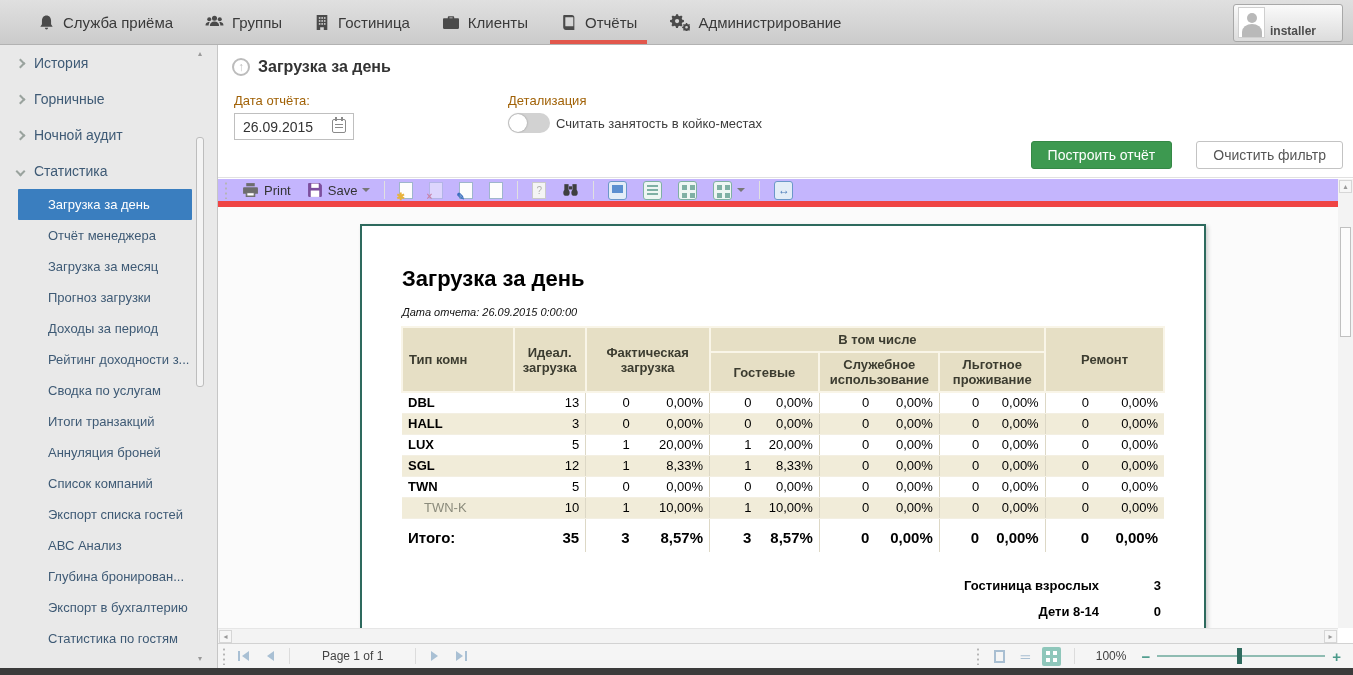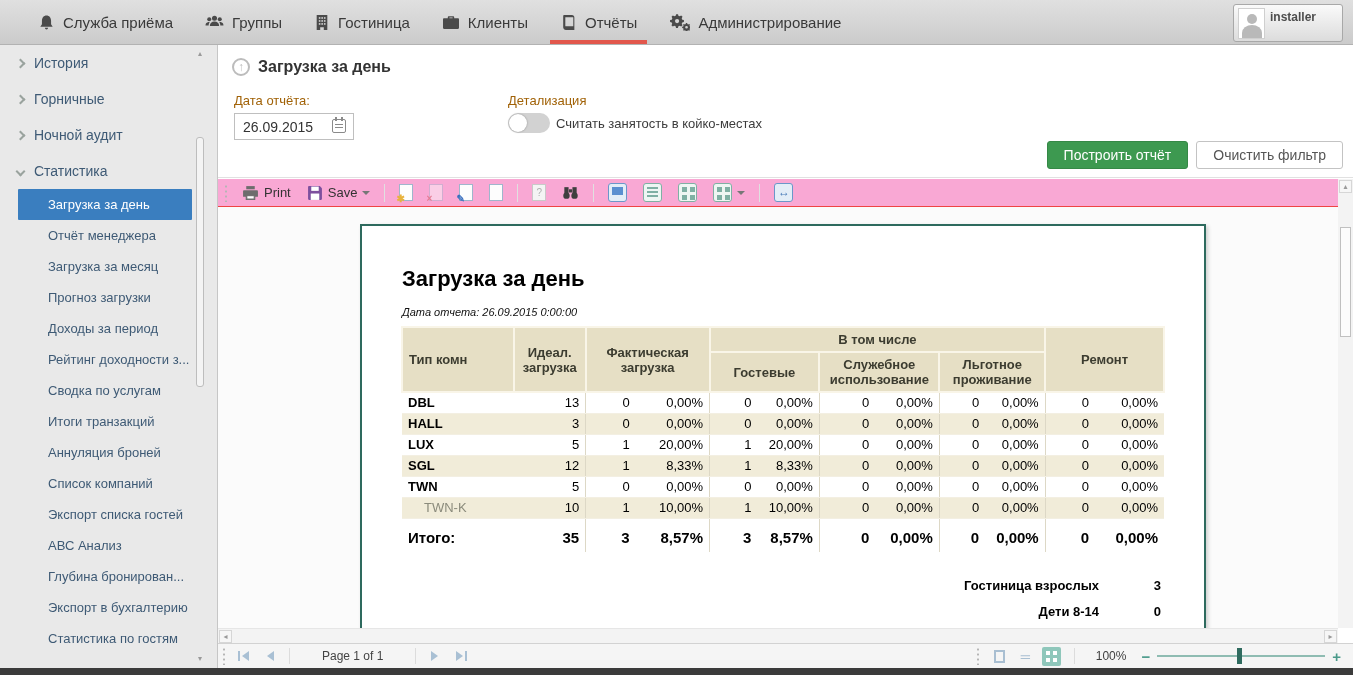--- a/index.html
+++ b/index.html
@@ -9,21 +9,21 @@
   
   .topbar { position:absolute; left:0; top:0; width:1353px; height:45px;
     background:linear-gradient(#e0e0e0,#cbcbcb); border-bottom:1px solid #b2b2b2; z-index:5; }
   .nav { display:flex; align-items:stretch; height:100%; padding-left:22px; }
   .nav-item { display:flex; align-items:center; gap:8px; padding:0 16px; position:relative;
     color:#3a3a3a; font-size:15px; cursor:pointer; }
   .nav-item svg { flex:0 0 auto; }
   .nav-item.active::after { content:""; position:absolute; left:6px; right:6px; bottom:0; height:4px; background:#e2574c; }
   .user-badge { position:absolute; right:10px; top:4px; width:110px; height:38px;
     background:linear-gradient(#fafafa,#dcdcdc); border:1px solid #a8a8a8; border-radius:3px;
-    display:flex; align-items:flex-start; padding:3px 4px; gap:5px; }
+    display:flex; align-items:flex-end; padding:3px 4px; gap:5px; }
   .avatar { width:27px; height:31px; background:#fff; border:1px solid #cfcfcf; position:relative; overflow:hidden; }
   .avatar::before { content:""; position:absolute; left:8px; top:5px; width:10px; height:10px; border-radius:50%; background:#b9b9b9; }
   .avatar::after { content:""; position:absolute; left:3px; top:16px; width:20px; height:16px; border-radius:50% 50% 0 0; background:#b9b9b9; }
   .user-name { font-size:12px; font-weight:bold; color:#4d4d4d; padding-top:2px; }
 
   
   .sidebar { position:absolute; left:0; top:45px; width:218px; height:623px; background:#e9e9e9;
     border-right:1px solid #c6c6c6; overflow:hidden; }
   .section { display:flex; align-items:center; gap:10px; padding:10px 0 10px 17px;
     color:#3e5a75; font-size:14px; cursor:pointer; }
@@ -52,28 +52,28 @@
     font-size:14px; color:#333; padding:0 26px 0 8px; font-family:"Liberation Sans",sans-serif; }
   .cal-icon { position:absolute; left:114px; top:74px; width:14px; height:14px; border:1px solid #8a8a8a; border-radius:2px; }
   .cal-icon::before { content:""; position:absolute; left:2px; top:-3px; width:2px; height:4px; background:#8a8a8a; box-shadow:6px 0 0 #8a8a8a; }
   .cal-icon::after { content:""; position:absolute; left:2px; top:4px; width:8px; height:1px; background:#8a8a8a; box-shadow:0 3px 0 #8a8a8a; }
   .detail-label { left:290px; top:48px; }
   .toggle-row { position:absolute; left:290px; top:68px; display:flex; align-items:center; gap:6px; }
   .toggle { width:42px; height:20px; border-radius:10px; background:#d2d2d2; position:relative; cursor:pointer; }
   .toggle .knob { position:absolute; left:1px; top:1px; width:18px; height:18px; border-radius:50%;
     background:#fff; box-shadow:0 0 2px rgba(0,0,0,.35); }
   .toggle-label { font-size:13px; color:#3c3c3c; }
-  .btn-row { position:absolute; right:10px; top:96px; display:flex; gap:8px; }
+  .btn-row { position:absolute; right:10px; top:96px; display:flex; gap:24px; }
   .btn { height:28px; padding:0 16px; font-size:14px; border-radius:3px; cursor:pointer; font-family:"Liberation Sans",sans-serif; }
   .btn-green { background:#3d9950; border:1px solid #35884646; border:1px solid #358846; color:#fff; }
   .btn-white { background:#fff; border:1px solid #c3c3c3; color:#555; }
 
   
-  .vtoolbar { position:absolute; left:0; top:134px; width:1120px; height:28px; background:#f9a8d4;
-    border-bottom:1px solid #ef4444; display:flex; align-items:center; gap:6px; padding-left:4px; font-size:13px; color:#333; }
+  .vtoolbar { position:absolute; left:0; top:134px; width:1120px; height:28px; background:#c4b5fd;
+    border-bottom:6px solid #ef4444; display:flex; align-items:center; gap:6px; padding-left:4px; font-size:13px; color:#333; }
   .dots { width:5px; height:18px; margin:0 2px;
     background-image:radial-gradient(circle, #b5b5b5 1px, transparent 1.2px); background-size:4px 5px; }
   .tb-btn { display:flex; align-items:center; gap:5px; padding:2px 5px; border-radius:2px; cursor:pointer; }
   .tb-sep { width:1px; height:18px; background:#e0e0e0; margin:0 3px; }
   .caret { width:0; height:0; border:4px solid transparent; border-top-color:#777; margin-top:4px; }
   .pageicon { width:14px; height:17px; background:#fdfdfd; border:1px solid #9fb6cc; position:relative; }
   .pageicon .accent { position:absolute; left:-4px; bottom:-4px; font-size:10px; line-height:10px; font-weight:bold; }
   .pageicon.dim { opacity:.45; }
   .viewmode { width:19px; height:19px; border-radius:3px; position:relative; }
   .vm-blue { border:1px solid #6b97c9; background:#e3edf7; }

